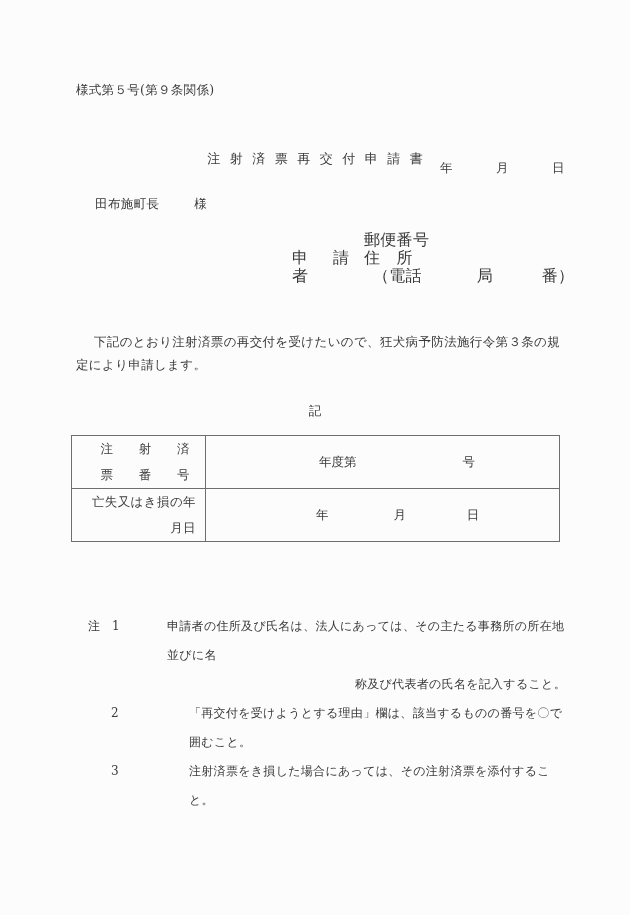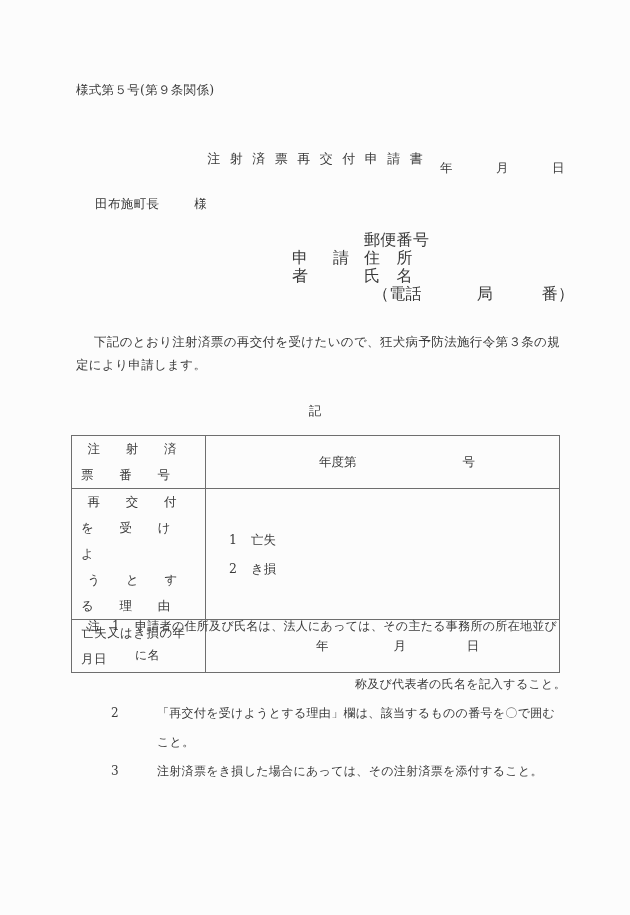--- a/index.html
+++ b/index.html
@@ -125,21 +125,21 @@
   .col-label { width: 134px; }
 
   .cell-label {
     padding: 0 9px;
     line-height: 26px;
   }
   .cell-label .spread {
     display: block;
     letter-spacing: 6.6px;
     text-indent: 6.6px;
-    text-align: left;
+    text-align: right;
   }
   .cell-label .spread.tight {
     letter-spacing: 0.4px;
     text-indent: 0.4px;
   }
 
   .row-no td { height: 45px; }
   .row-reason td { height: 78px; }
   .row-date td { height: 45px; }
 
@@ -183,21 +183,21 @@
   .note-head {
     width: 24px;
     flex: 0 0 24px;
   }
   .note-num {
     width: 23px;
     flex: 0 0 23px;
     text-align: left;
   }
   .note-num.deep { padding-left: 23px; width: 46px; flex-basis: 46px; }
-  .note-body { flex: 1 1 auto; }
+  .note-body { flex: 1 1 auto; margin-left: 32px; }
   .note-cont {
     padding-left: 59px;
     text-align: right;
   }
 </style>
 </head>
 <body>
 
 <div class="page">
 
@@ -220,24 +220,20 @@
   </div>
 
   <div class="applicant">
     <div class="app-row">
       <span class="app-label"></span>
       <span class="app-field">郵便番号</span>
     </div>
     <div class="app-row">
       <span class="app-label">申　請　者</span>
       <span class="app-field">住　所</span>
-    </div>
-    <div class="app-row">
-      <span class="app-label"></span>
-      <span class="app-field">氏　名</span>
     </div>
     <div class="app-row">
       <span class="app-label"></span>
       <span class="app-tel">
         <span>（電話</span>
         <span class="g1"></span>
         <span>局</span>
         <span class="g2"></span>
         <span>番）</span>
       </span>
@@ -257,34 +253,20 @@
       <tr class="row-no">
         <td class="cell-label">
           <span class="spread">注　射　済　票　番　号</span>
         </td>
         <td class="cell-number">
           <span>年度第</span>
           <span class="gapA"></span>
           <span>号</span>
         </td>
       </tr>
-      <tr class="row-reason">
-        <td class="cell-label">
-          <span class="spread">再　交　付　を　受　け　よ</span>
-          <span class="spread">う　と　す　る　理　由</span>
-        </td>
-        <td class="cell-reason">
-          <div>
-            <span class="rnum">1</span><span>亡失</span>
-          </div>
-          <div>
-            <span class="rnum">2</span><span>き損</span>
-          </div>
-        </td>
-      </tr>
       <tr class="row-date">
         <td class="cell-label">
           <span class="spread tight">亡失又はき損の年月日</span>
         </td>
         <td class="cell-date">
           <span>年</span>
           <span class="gapB"></span>
           <span>月</span>
           <span class="gapC"></span>
           <span>日</span>

